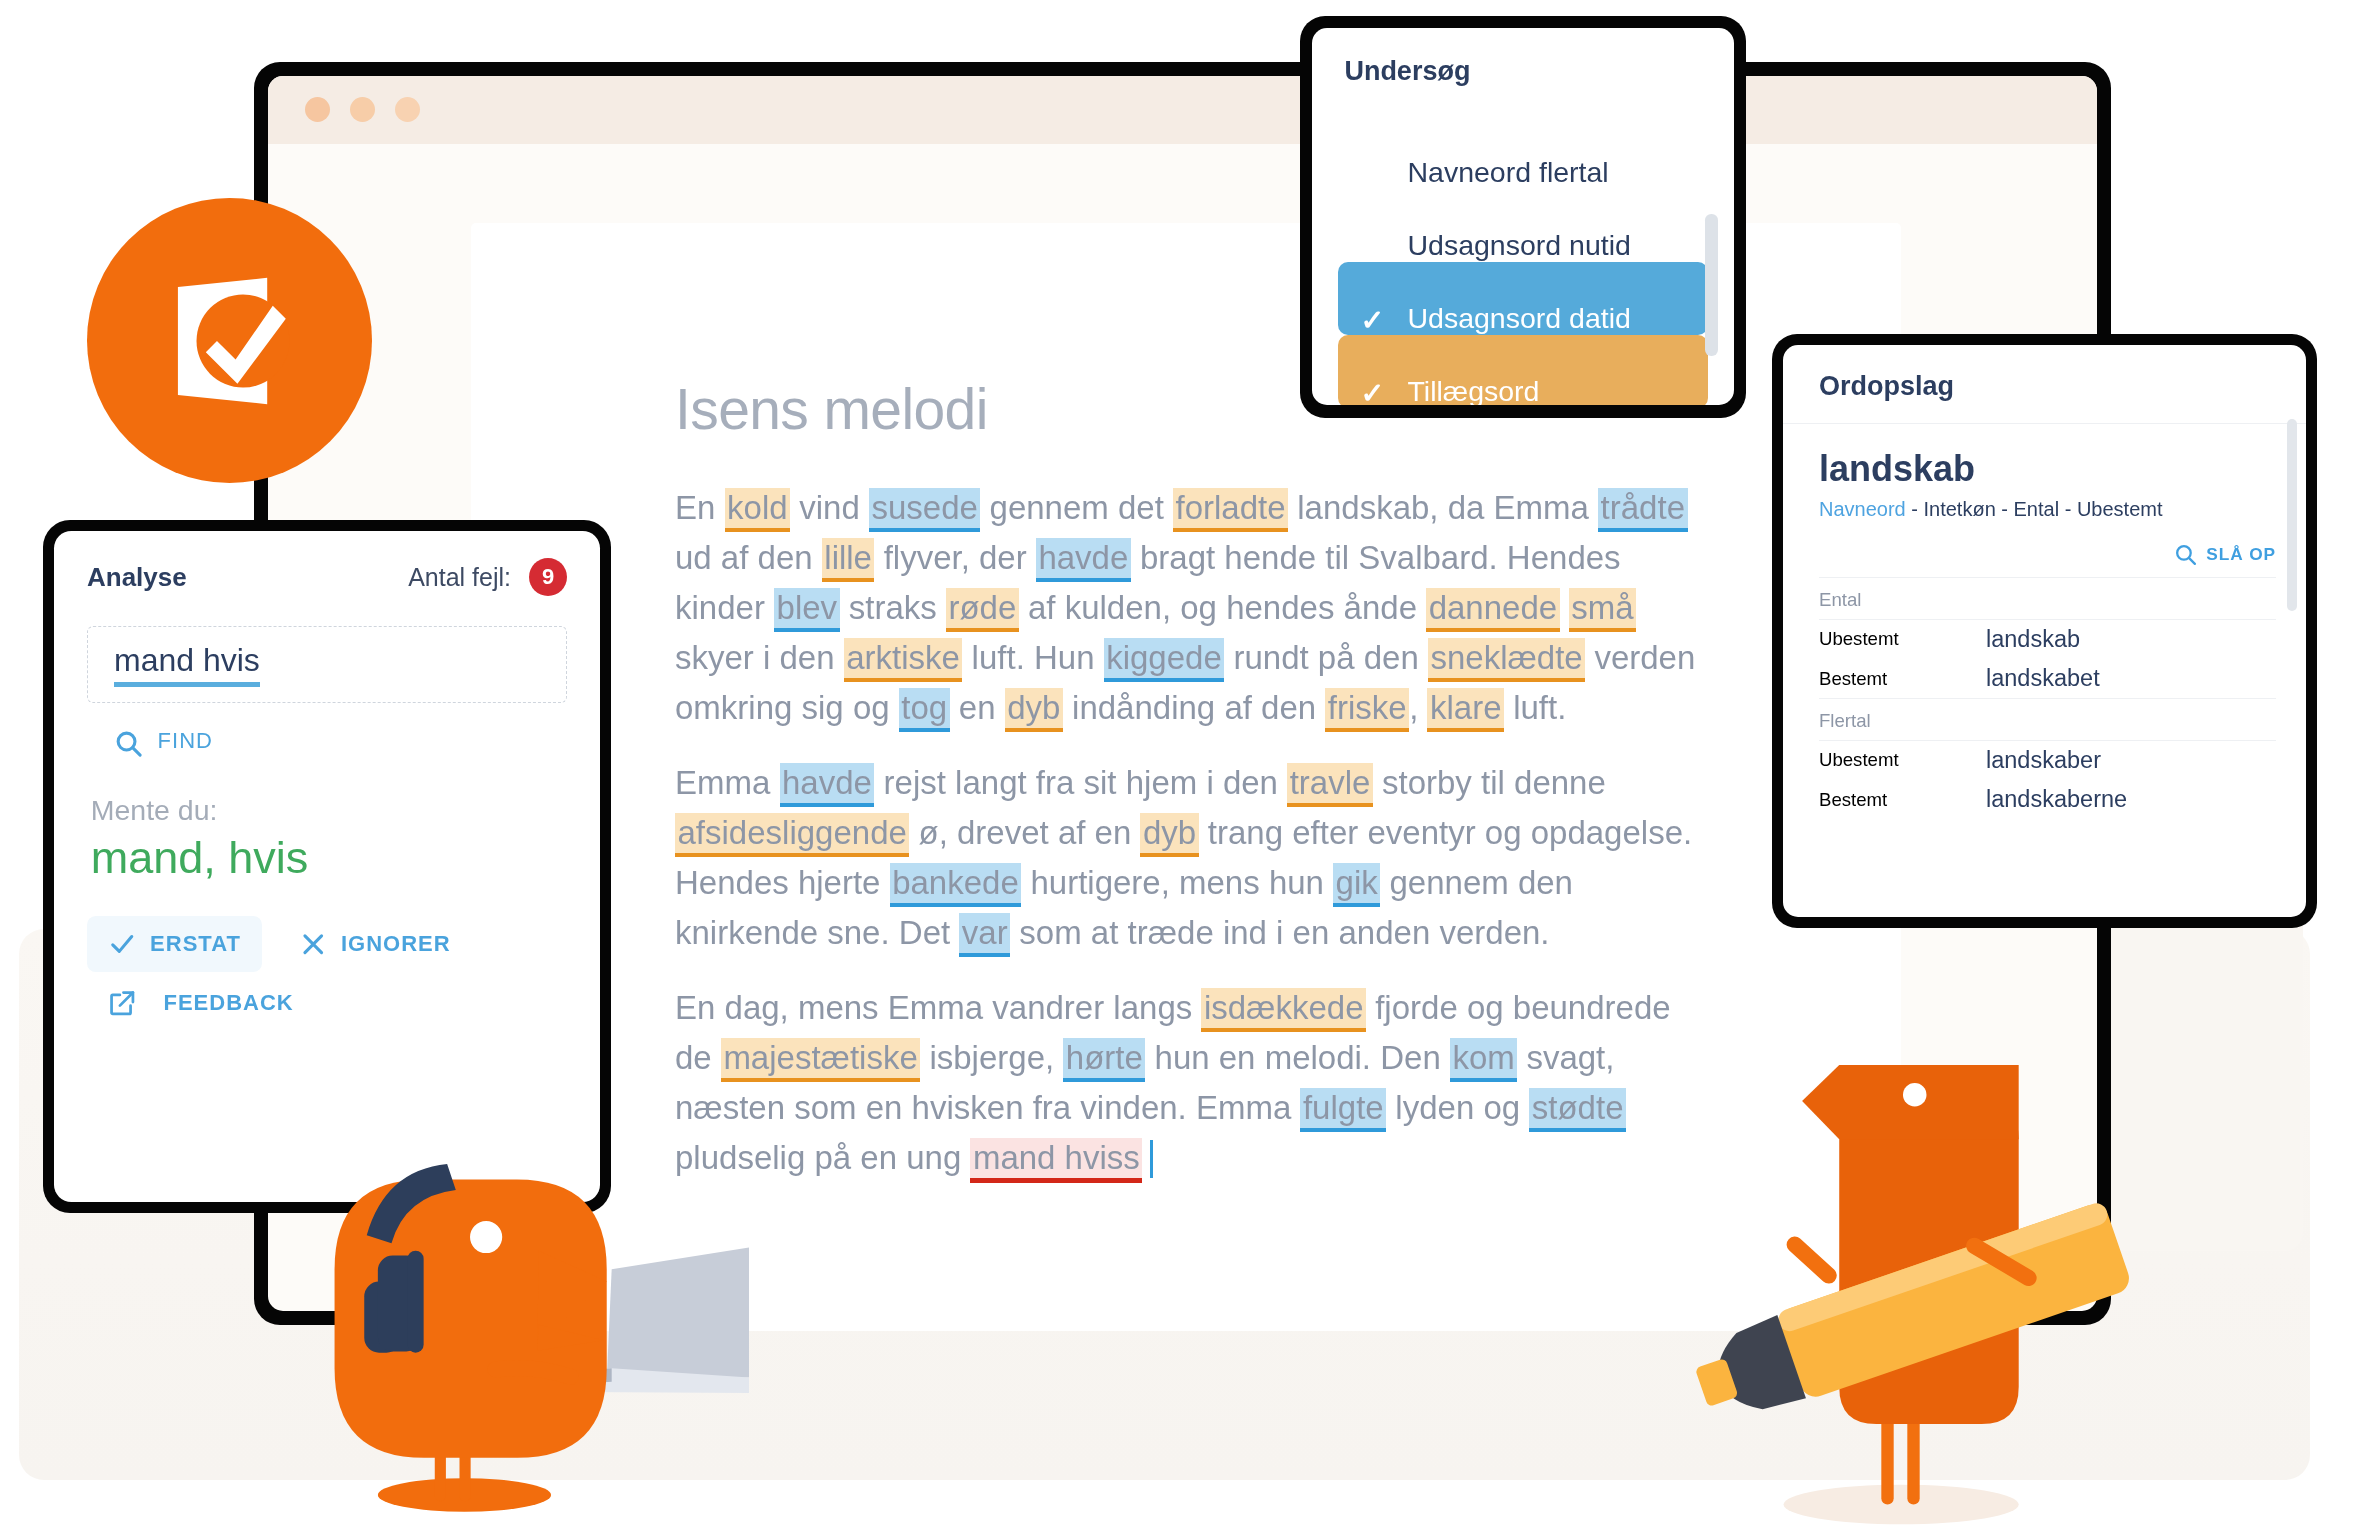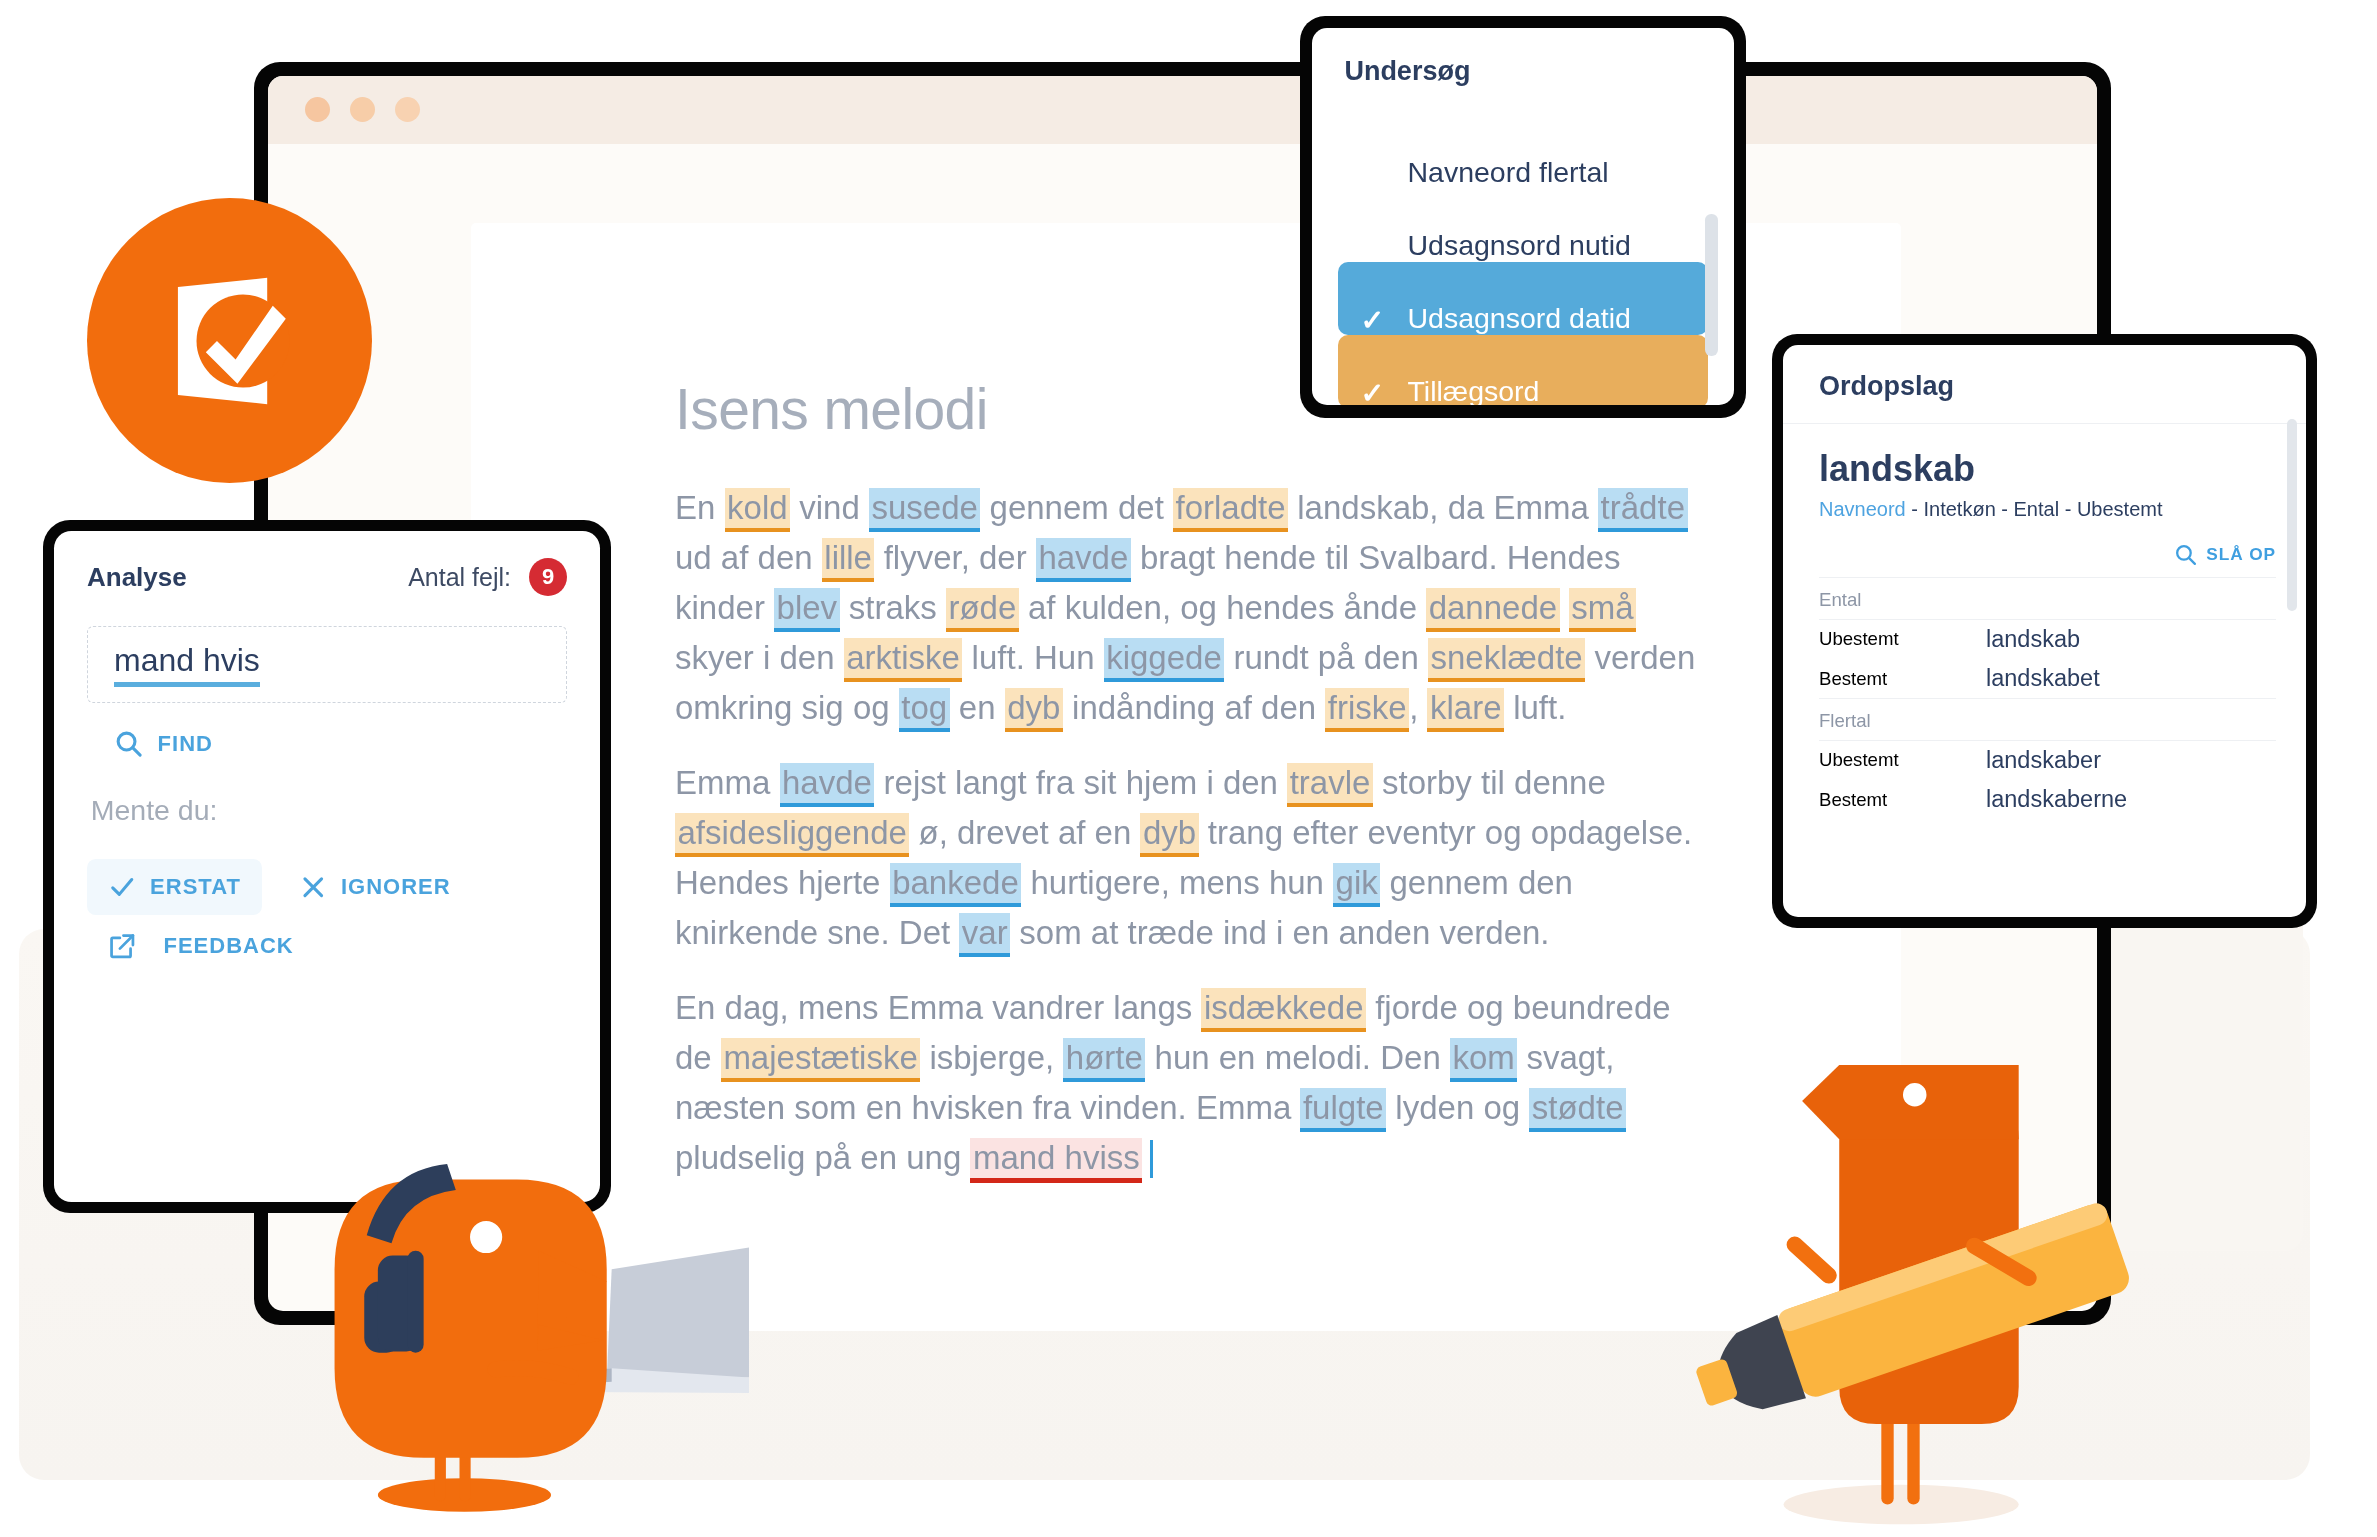--- a/index.html
+++ b/index.html
@@ -163,22 +163,22 @@
   .an-input {
     margin-top: 30px; height: 77px;
     border: 1.9px dashed #cfd5dd; border-radius: 6.2px;
     display: flex; align-items: center; padding-left: 26px;
   }
   .an-input-val {
     font-size: 32px; color: #2c3e60; border-bottom: 5px solid #5aaede; padding-bottom: 2.5px;
   }
   .an-find {
     margin-top: 25px; margin-left: 26px;
-    display: flex; align-items: center; gap: 13.6px;
-    color: #4aa3dd; font-size: 22px; font-weight: 700; letter-spacing: 1px;
+    display: flex; gap: 13.6px;
+    color: #4aa3dd; font-size: 22px; font-weight: 400; letter-spacing: 1px;
   }
   .an-mente { margin-top: 35px; margin-left: 3.7px; font-size: 28.5px; color: #a4acb8; }
   .an-suggest { margin-top: 5px; margin-left: 3.7px; font-size: 45px; color: #3faa5d; font-weight: 400; }
   .an-actions { margin-top: 32px; display: flex; align-items: center; gap: 16px; }
   .an-btn {
     display: flex; align-items: center; gap: 13.6px;
     color: #4aa3dd; font-size: 22px; font-weight: 700; letter-spacing: 1px;
     padding: 13.6px 21px; border-radius: 8.7px;
   }
   .an-btn.filled { background: #f1f8fd; }
@@ -313,20 +313,21 @@
 
       <div class="an-find">
         <svg class="ic" width="31" height="31" viewBox="0 0 24 24" fill="none" stroke="#4aa3dd" stroke-width="2.4">
             <circle cx="10.5" cy="10.5" r="6.5"></circle>
             <line x1="15.2" y1="15.2" x2="21" y2="21" stroke-linecap="round"></line>
           </svg>
         <span>FIND</span>
       </div>
 
       <div class="an-mente">Mente du:</div>
+      <div class="an-suggest">mand, hvis</div>
 
       <div class="an-actions">
         <div class="an-btn filled">
           <svg class="ic" width="28.5" height="28.5" viewBox="0 0 24 24" fill="none" stroke="#4aa3dd" stroke-width="2.6" stroke-linecap="round" stroke-linejoin="round">
               <polyline points="4,12.5 9.5,18 20,5.5"></polyline>
             </svg>
           <span>ERSTAT</span>
         </div>
         <div class="an-btn">
           <svg class="ic" width="28.5" height="28.5" viewBox="0 0 24 24" fill="none" stroke="#4aa3dd" stroke-width="2.6" stroke-linecap="round">

